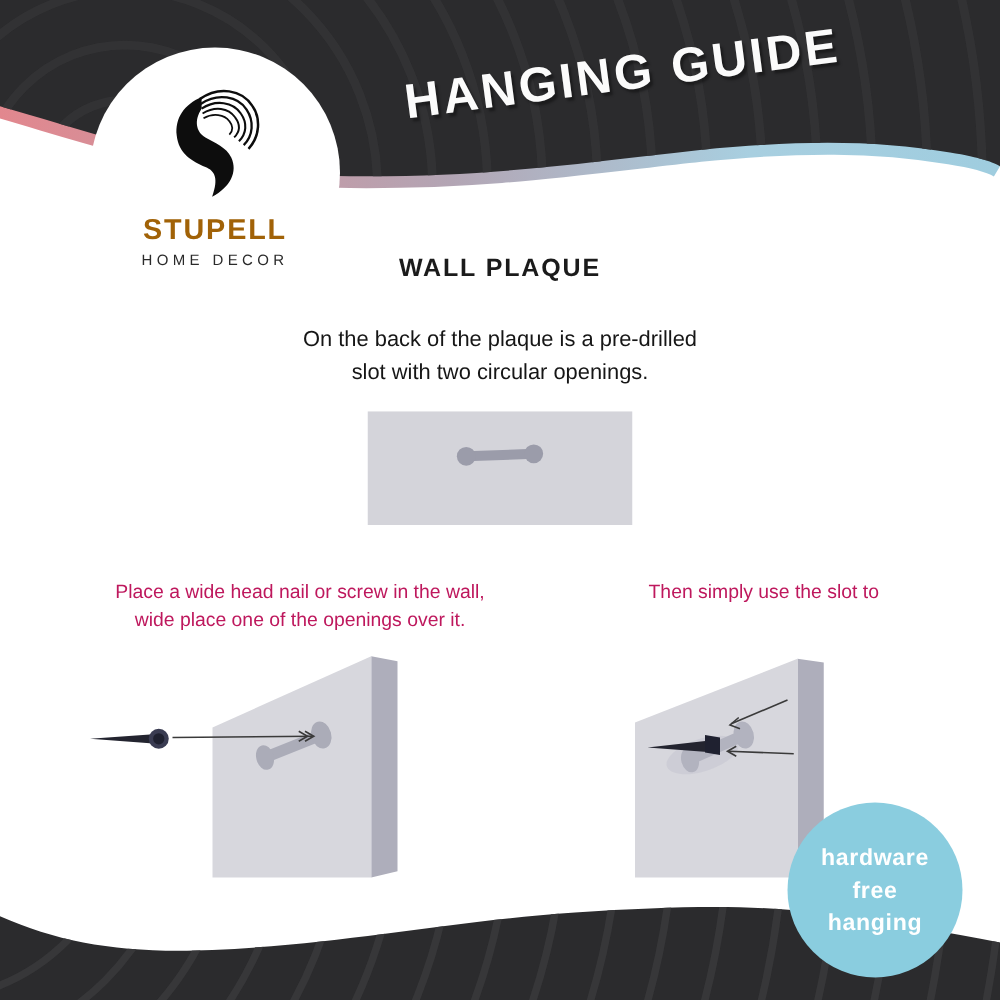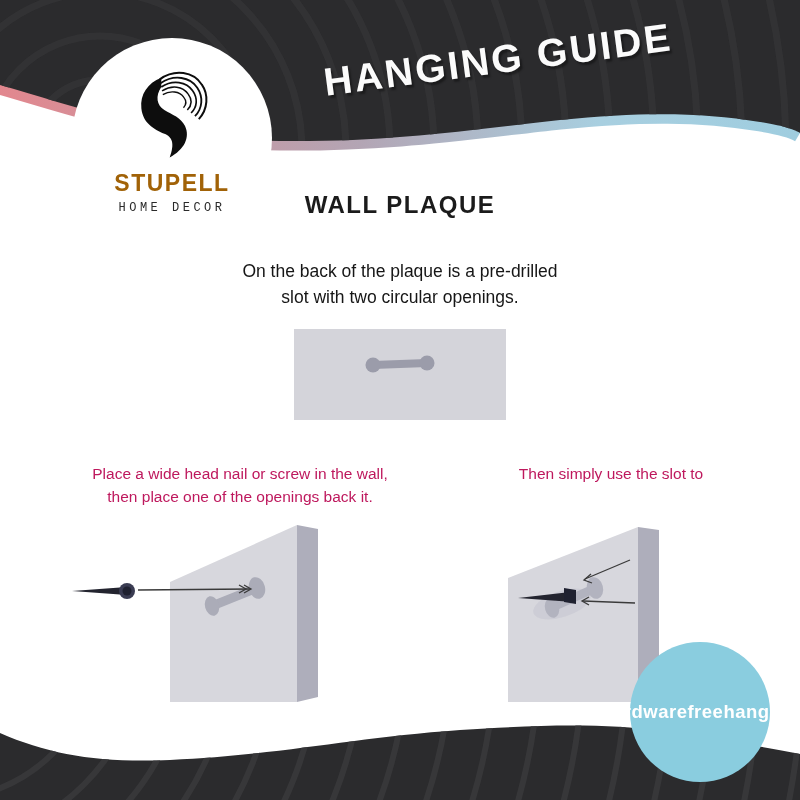--- a/index.html
+++ b/index.html
@@ -17,45 +17,45 @@
     color:#fbfbfb;text-shadow:2px 3px 2px rgba(0,0,0,0.38);
     white-space:nowrap;
   }
   
   .logo-circle{
     position:absolute;left:72px;top:38px;width:200px;height:200px;border-radius:50%;
     background:#ffffff;display:flex;flex-direction:column;align-items:center;
     padding-top:26px;box-sizing:border-box;z-index:5;
   }
   .logo-brand{font-size:23px;font-weight:600;letter-spacing:1.5px;color:#a16207;margin-top:8px;}
-  .logo-tagline{font-size:12px;font-weight:500;letter-spacing:3.5px;color:#2a2a2a;margin-top:4px;font-family:Liberation Mono, monospace;}
+  .logo-tagline{font-size:12px;font-weight:500;letter-spacing:3.5px;color:#2a2a2a;margin-top:4px;}
   
   .product-heading{
-    position:absolute;left:0;top:191px;width:800px;text-align:center;
-    font-size:24px;font-weight:600;letter-spacing:1.5px;color:#1b1b1b;
+    position:absolute;left:0;top:204px;width:800px;text-align:center;
+    font-size:20px;font-weight:600;letter-spacing:1.5px;color:#1b1b1b;
   }
   .intro-text{
     position:absolute;left:0;top:258px;width:800px;text-align:center;
     font-size:17.5px;font-weight:500;line-height:1.5;color:#161616;
   }
   .step-text{
     position:absolute;top:462px;text-align:center;
     font-size:15.5px;font-weight:500;line-height:1.5;color:#be185d;
   }
   .step-text.left{left:60px;width:360px;}
   .step-text.right{left:456px;width:310px;}
   .txt-line{display:block;}
   
   .plaque-back{position:absolute;left:294px;top:329px;}
   .illus-left{position:absolute;left:60px;top:520px;}
   .illus-right{position:absolute;left:470px;top:520px;}
   
   .badge-circle{
     position:absolute;left:630px;top:642px;width:140px;height:140px;border-radius:50%;
-    background:#8acddf;display:flex;align-items:center;justify-content:center;
+    background:#8acddf;display:flex;flex-direction:column;align-items:center;justify-content:center;
     z-index:6;
     text-align:right;
   }
   .badge-line{font-size:18.5px;font-weight:600;color:#ffffff;line-height:1.42;letter-spacing:0.5px;}
   
   .footer-svg{position:absolute;left:0;top:700px;z-index:2;}
 </style>
 </head>
 <body>
 
@@ -128,21 +128,21 @@
     <rect x="0" y="0" width="212" height="91" fill="#d4d4da"></rect>
     <g>
       <line x1="79" y1="36" x2="133" y2="34" stroke="#9b9caa" stroke-width="8"></line>
       <circle cx="79" cy="36" r="7.5" fill="#9b9caa"></circle>
       <circle cx="133" cy="34" r="7.5" fill="#9b9caa"></circle>
     </g>
   </svg>
 
   <div class="step-text left">
     <span class="txt-line">Place a wide head nail or screw in the wall,</span>
-    <span class="txt-line">then place one of the openings back it.</span>
+    <span class="txt-line">wide place one of the openings over it.</span>
   </div>
   <div class="step-text right">
     <span class="txt-line">Then simply use the slot to</span>
   </div>
 
   <svg class="illus-left" width="320" height="195" viewBox="0 0 320 195">
 
     <polygon points="237,5 258,9 258,177 237,182" fill="#aeaebb"></polygon>
 
     <polygon points="110,62 237,5 237,182 110,182" fill="#d7d7dd"></polygon>

